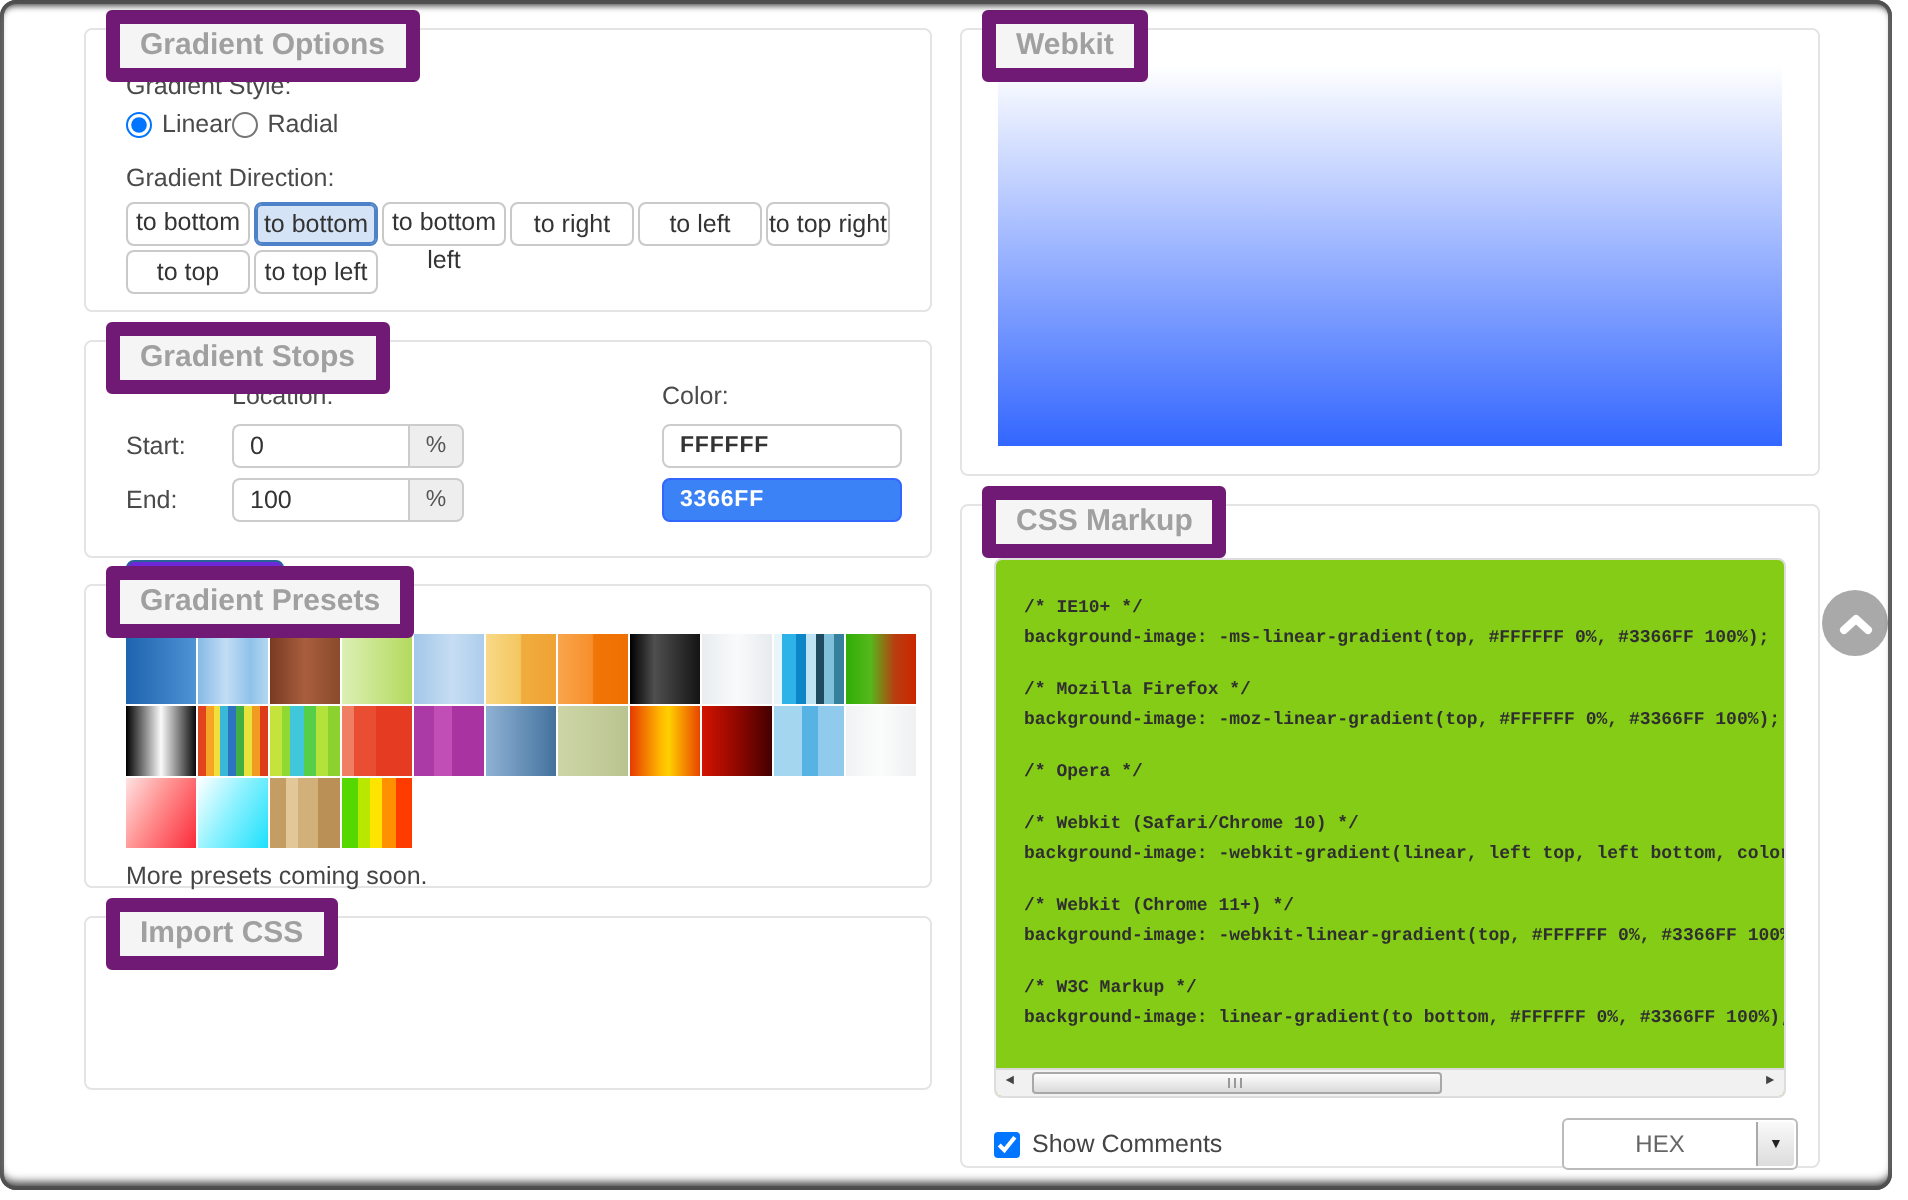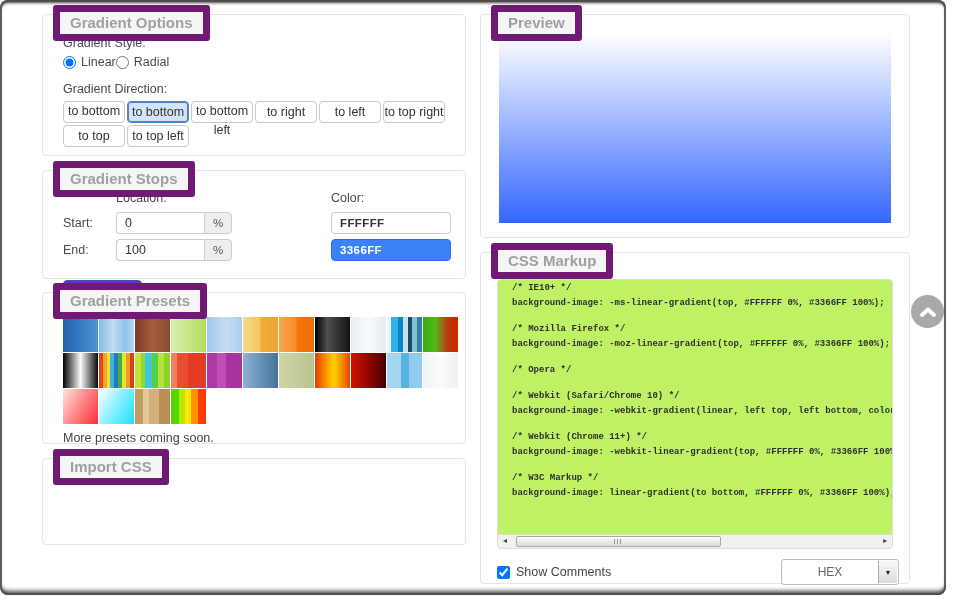--- a/index.html
+++ b/index.html
@@ -77,22 +77,22 @@
   
   .panel-import { height: 87px; margin-top: 14px; padding: 25px 20px 0; }
   .import-text { font-size: 12.5px; line-height: 1.55; color: #444; width: 392px; }
   .import-text a { color: #428bca; text-decoration: none; cursor: pointer; }
   
   .panel-preview { height: 224px; }
   .preview-box { margin: 18px; height: 190px; }
   
   .panel-markup { height: 332px; margin-top: 14px; }
   .code-box {
-    margin: 26px 16px 0; height: 270px; background: #bef264; border: 1px solid #ddd;
-    border-radius: 4px; position: relative; overflow: hidden; padding: 1px 14px 0;
+    margin: 26px 16px 0; height: 270px; background: #84cc16; border: 1px solid #ddd;
+    border-radius: 4px; position: relative; overflow: hidden; padding: 17px 14px 0;
     font-family: "Liberation Mono", monospace; font-size: 9px; font-weight: bold; color: #2f2f2f;
   }
   .code-block { margin-bottom: 11px; }
   .code-line { line-height: 15px; white-space: pre; }
   .hscroll {
     position: absolute; left: 0; right: 0; bottom: 0; height: 14px;
     background: #f1f1f1; border-top: 1px solid #d8d8d8;
   }
   .hs-arrow {
     position: absolute; top: 0; width: 14px; height: 13px; text-align: center;
@@ -224,21 +224,21 @@
 
   <div class="panel panel-import">
     <div class="legend">Import CSS</div>
   </div>
 
 </div>
 
 <div class="right-col">
 
   <div class="panel panel-preview">
-    <div class="legend">Preview</div>
+    <div class="legend">Webkit</div>
     <div class="preview-box" style="background:linear-gradient(to bottom,#FFFFFF 0%,#3366FF 100%)"></div>
   </div>
 
   <div class="panel panel-markup">
     <div class="legend">CSS Markup</div>
     <div class="code-box">
       <div class="code-block">
         <div class="code-line">/* IE10+ */</div>
         <div class="code-line">background-image: -ms-linear-gradient(top, #FFFFFF 0%, #3366FF 100%);</div>
       </div>

